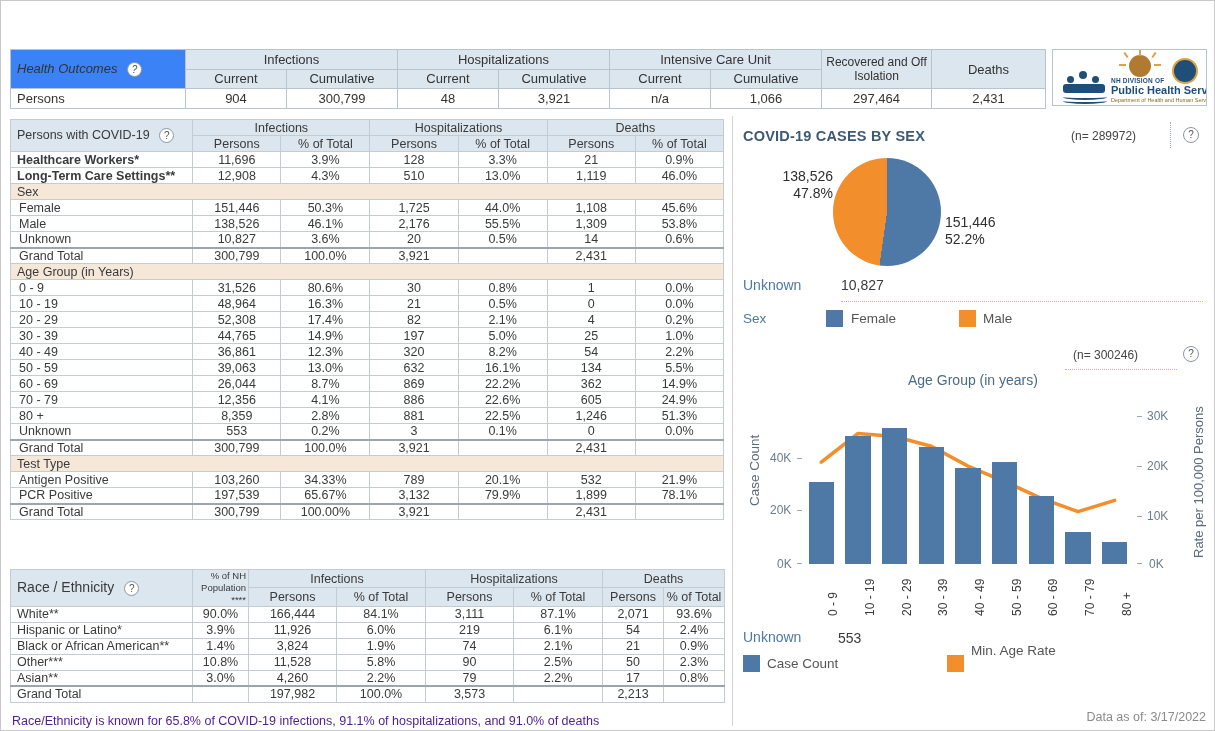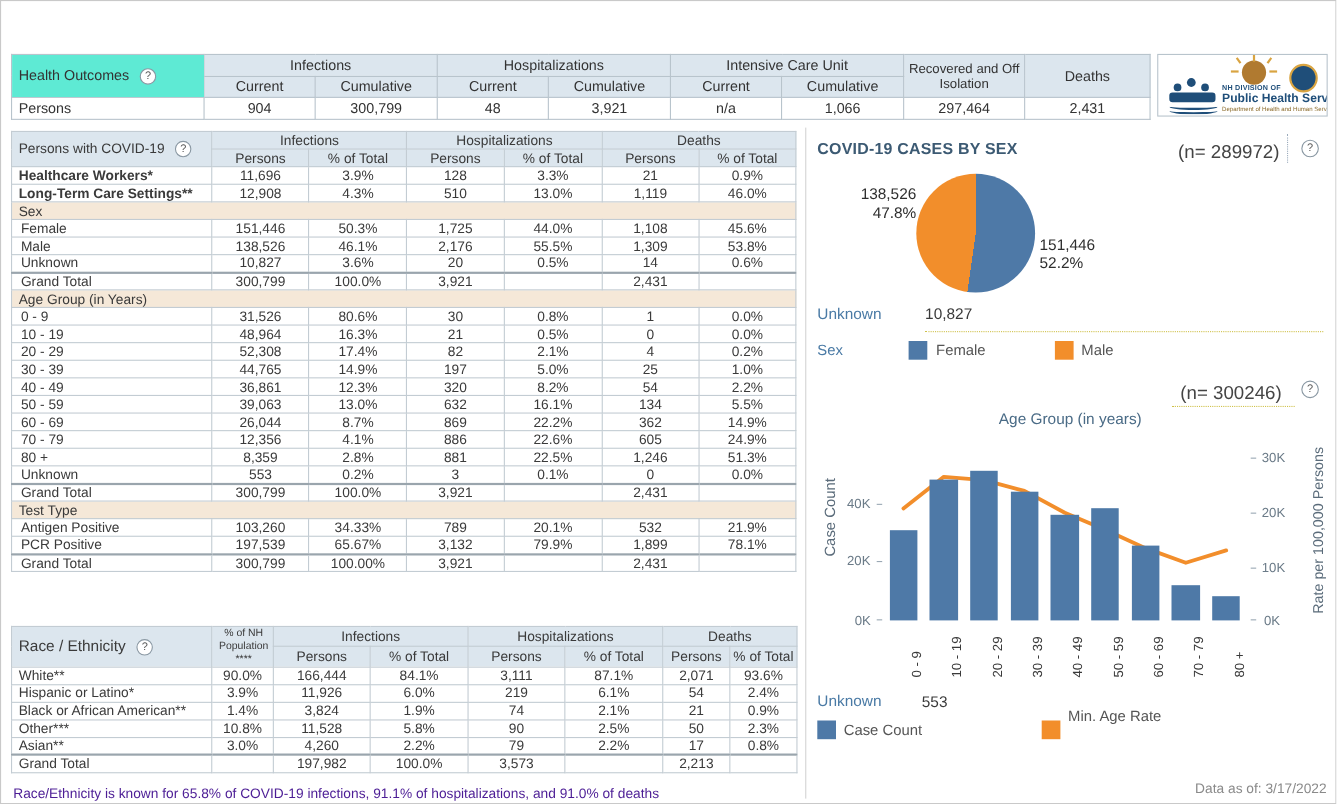--- a/index.html
+++ b/index.html
@@ -38,23 +38,24 @@
   #outcomes td, #outcomes th {
     border: 1px solid #b8c4cc;
     font-weight: normal;
     font-size: 13px;
     color: #333;
     text-align: center;
     padding: 1px 2px;
   }
   .hdr-fill { background: #dce6ee; }
   .lbl-cell {
-    background: #5eead4; text-align: left !important;
+    background: #3b82f6; text-align: left !important;
     padding-left: 6px !important; font-size: 14px;
     position: relative;
+    font-style: italic;
   }
   .qmark {
     display: inline-block; width: 15px; height: 15px;
     border: 1px solid #8a98a3; border-radius: 50%;
     font-size: 10px; line-height: 13px; text-align: center;
     color: #555; background: #fff; vertical-align: middle;
     margin-left: 6px; cursor: pointer;
   }
   .val-cell { background: #ffffff; color: #444; font-size: 14px; }
 
@@ -111,21 +112,21 @@
   #right-panel {
     position: absolute; left: 731px; top: 115px;
     width: 478px; height: 610px;
     border-left: 1px solid #d4d4d4;
   }
   .chart-title {
     position: absolute; font-size: 14.5px; color: #3c5a73;
     font-weight: bold; letter-spacing: .2px;
   }
   .chart-n {
-    position: absolute; font-size: 17px; color: #444;
+    position: absolute; font-size: 12px; color: #444;
   }
   .help-circle {
     position: absolute; width: 16px; height: 16px;
     border: 1px solid #8a98a3; border-radius: 50%;
     font-size: 10px; line-height: 14px; text-align: center;
     color: #555; background: #fff; cursor: pointer;
   }
   .sep-vert {
     position: absolute; width: 0; border-left: 1px dotted #9ab;
   }
@@ -490,21 +491,21 @@
           <col style="width:89px">
           <col style="width:61px">
           <col style="width:61px">
       </colgroup>
       <thead>
         <tr>
           <td class="corner-cell" rowspan="2" style="font-size:14px">
             <span>Race / Ethnicity</span>
             <span class="qmark">?</span>
           </td>
-          <td class="tbl-colhdr" rowspan="2" style="font-size:9.5px;text-align:center;padding-left:4px;line-height:1.25">% of NH Population ****</td>
+          <td class="tbl-colhdr" rowspan="2" style="font-size:9.5px;text-align:right;padding-left:4px;line-height:1.25">% of NH Population ****</td>
           <td class="tbl-grouphdr" colspan="2">Infections</td>
           <td class="tbl-grouphdr" colspan="2">Hospitalizations</td>
           <td class="tbl-grouphdr" colspan="2">Deaths</td>
         </tr>
         <tr>
           <td class="tbl-colhdr">Persons</td>
           <td class="tbl-colhdr">% of Total</td>
           <td class="tbl-colhdr">Persons</td>
           <td class="tbl-colhdr">% of Total</td>
           <td class="tbl-colhdr">Persons</td>

